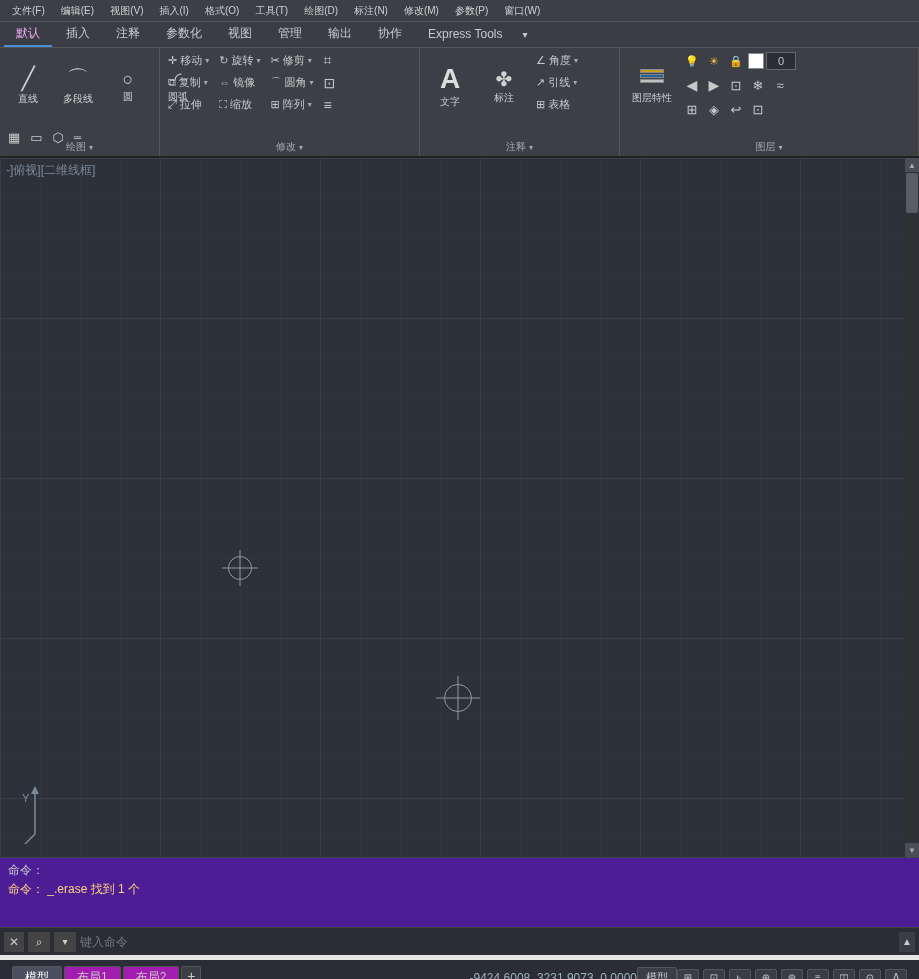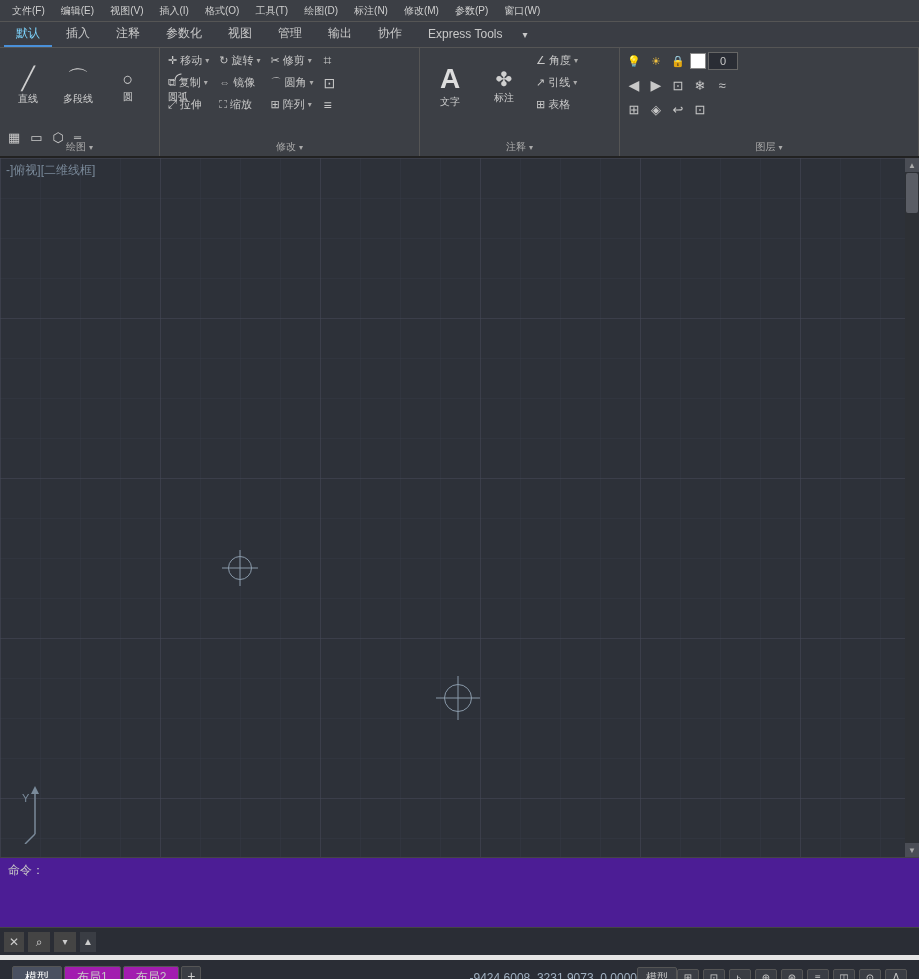--- a/index.html
+++ b/index.html
@@ -43,21 +43,21 @@
     }
     .tab-item {
       padding: 3px 12px;
       font-size: 12px;
       color: #c8c8c8;
       cursor: pointer;
       border-bottom: 2px solid transparent;
       white-space: nowrap;
     }
     .tab-item.active {
-      color: #7dd3fc;
+      color: #f0abfc;
       border-bottom: 2px solid #4a90d9;
     }
     .tab-dropdown {
       padding: 2px 6px;
       color: #c8c8c8;
       cursor: pointer;
       font-size: 10px;
     }
 
     
@@ -616,20 +616,30 @@
     </div>
     <div class="ribbon-section-label">
       <span>注释</span>
       <span style="font-size:8px;">▾</span>
     </div>
   </div>
 
   <div class="ribbon-section" style="width:220px;flex:1;">
     <div style="display:flex;flex-direction:row;gap:2px;padding-bottom:16px;flex:1;">
 
+      <div class="big-btn" style="width:56px;">
+        <div style="display:flex;flex-direction:column;align-items:center;gap:1px;">
+          <div style="width:28px;height:20px;position:relative;">
+            <div style="position:absolute;top:0;left:2px;width:24px;height:4px;background:#c8a020;border:1px solid #888;"></div>
+            <div style="position:absolute;top:5px;left:2px;width:24px;height:4px;background:#2060a0;border:1px solid #888;"></div>
+            <div style="position:absolute;top:10px;left:2px;width:24px;height:4px;background:#c0c0c0;border:1px solid #888;"></div>
+          </div>
+        </div>
+        <div class="label">图层特性</div>
+      </div>
 
       <div class="col-btns" style="flex:1;">
         <div class="layer-row">
           <div class="layer-icon-btn">💡</div>
           <div class="layer-icon-btn" style="color:#f0c040;">☀</div>
           <div class="layer-icon-btn">🔒</div>
           <div class="color-swatch"></div>
           <input type="text" class="num-input" value="0" style="">
         </div>
         <div class="layer-row">
@@ -701,26 +711,31 @@
     <div class="scroll-btn">▼</div>
   </div>
 
 </div>
 
 <div id="command-area">
   <div class="cmd-line">
     <span>命令：</span>
     <span></span>
   </div>
+  <div class="cmd-prompt">
+    <span>命令：</span>
+    <span> _.erase 找到 1 个</span>
+  </div>
 </div>
 
 <div id="cmd-input-bar">
   <button id="cmd-x-btn">✕</button>
   <button id="cmd-search-btn">⌕</button>
   <button id="cmd-dropdown-btn">▾</button>
+  <input id="cmd-input" type="text" placeholder="键入命令" style="">
   <button id="cmd-scroll-btn">▲</button>
 </div>
 
 <div id="status-bar">
   <div class="status-tabs">
     <div class="status-tab active">模型</div>
     <div class="status-tab">布局1</div>
     <div class="status-tab">布局2</div>
     <div class="status-add-btn">+</div>
   </div>

